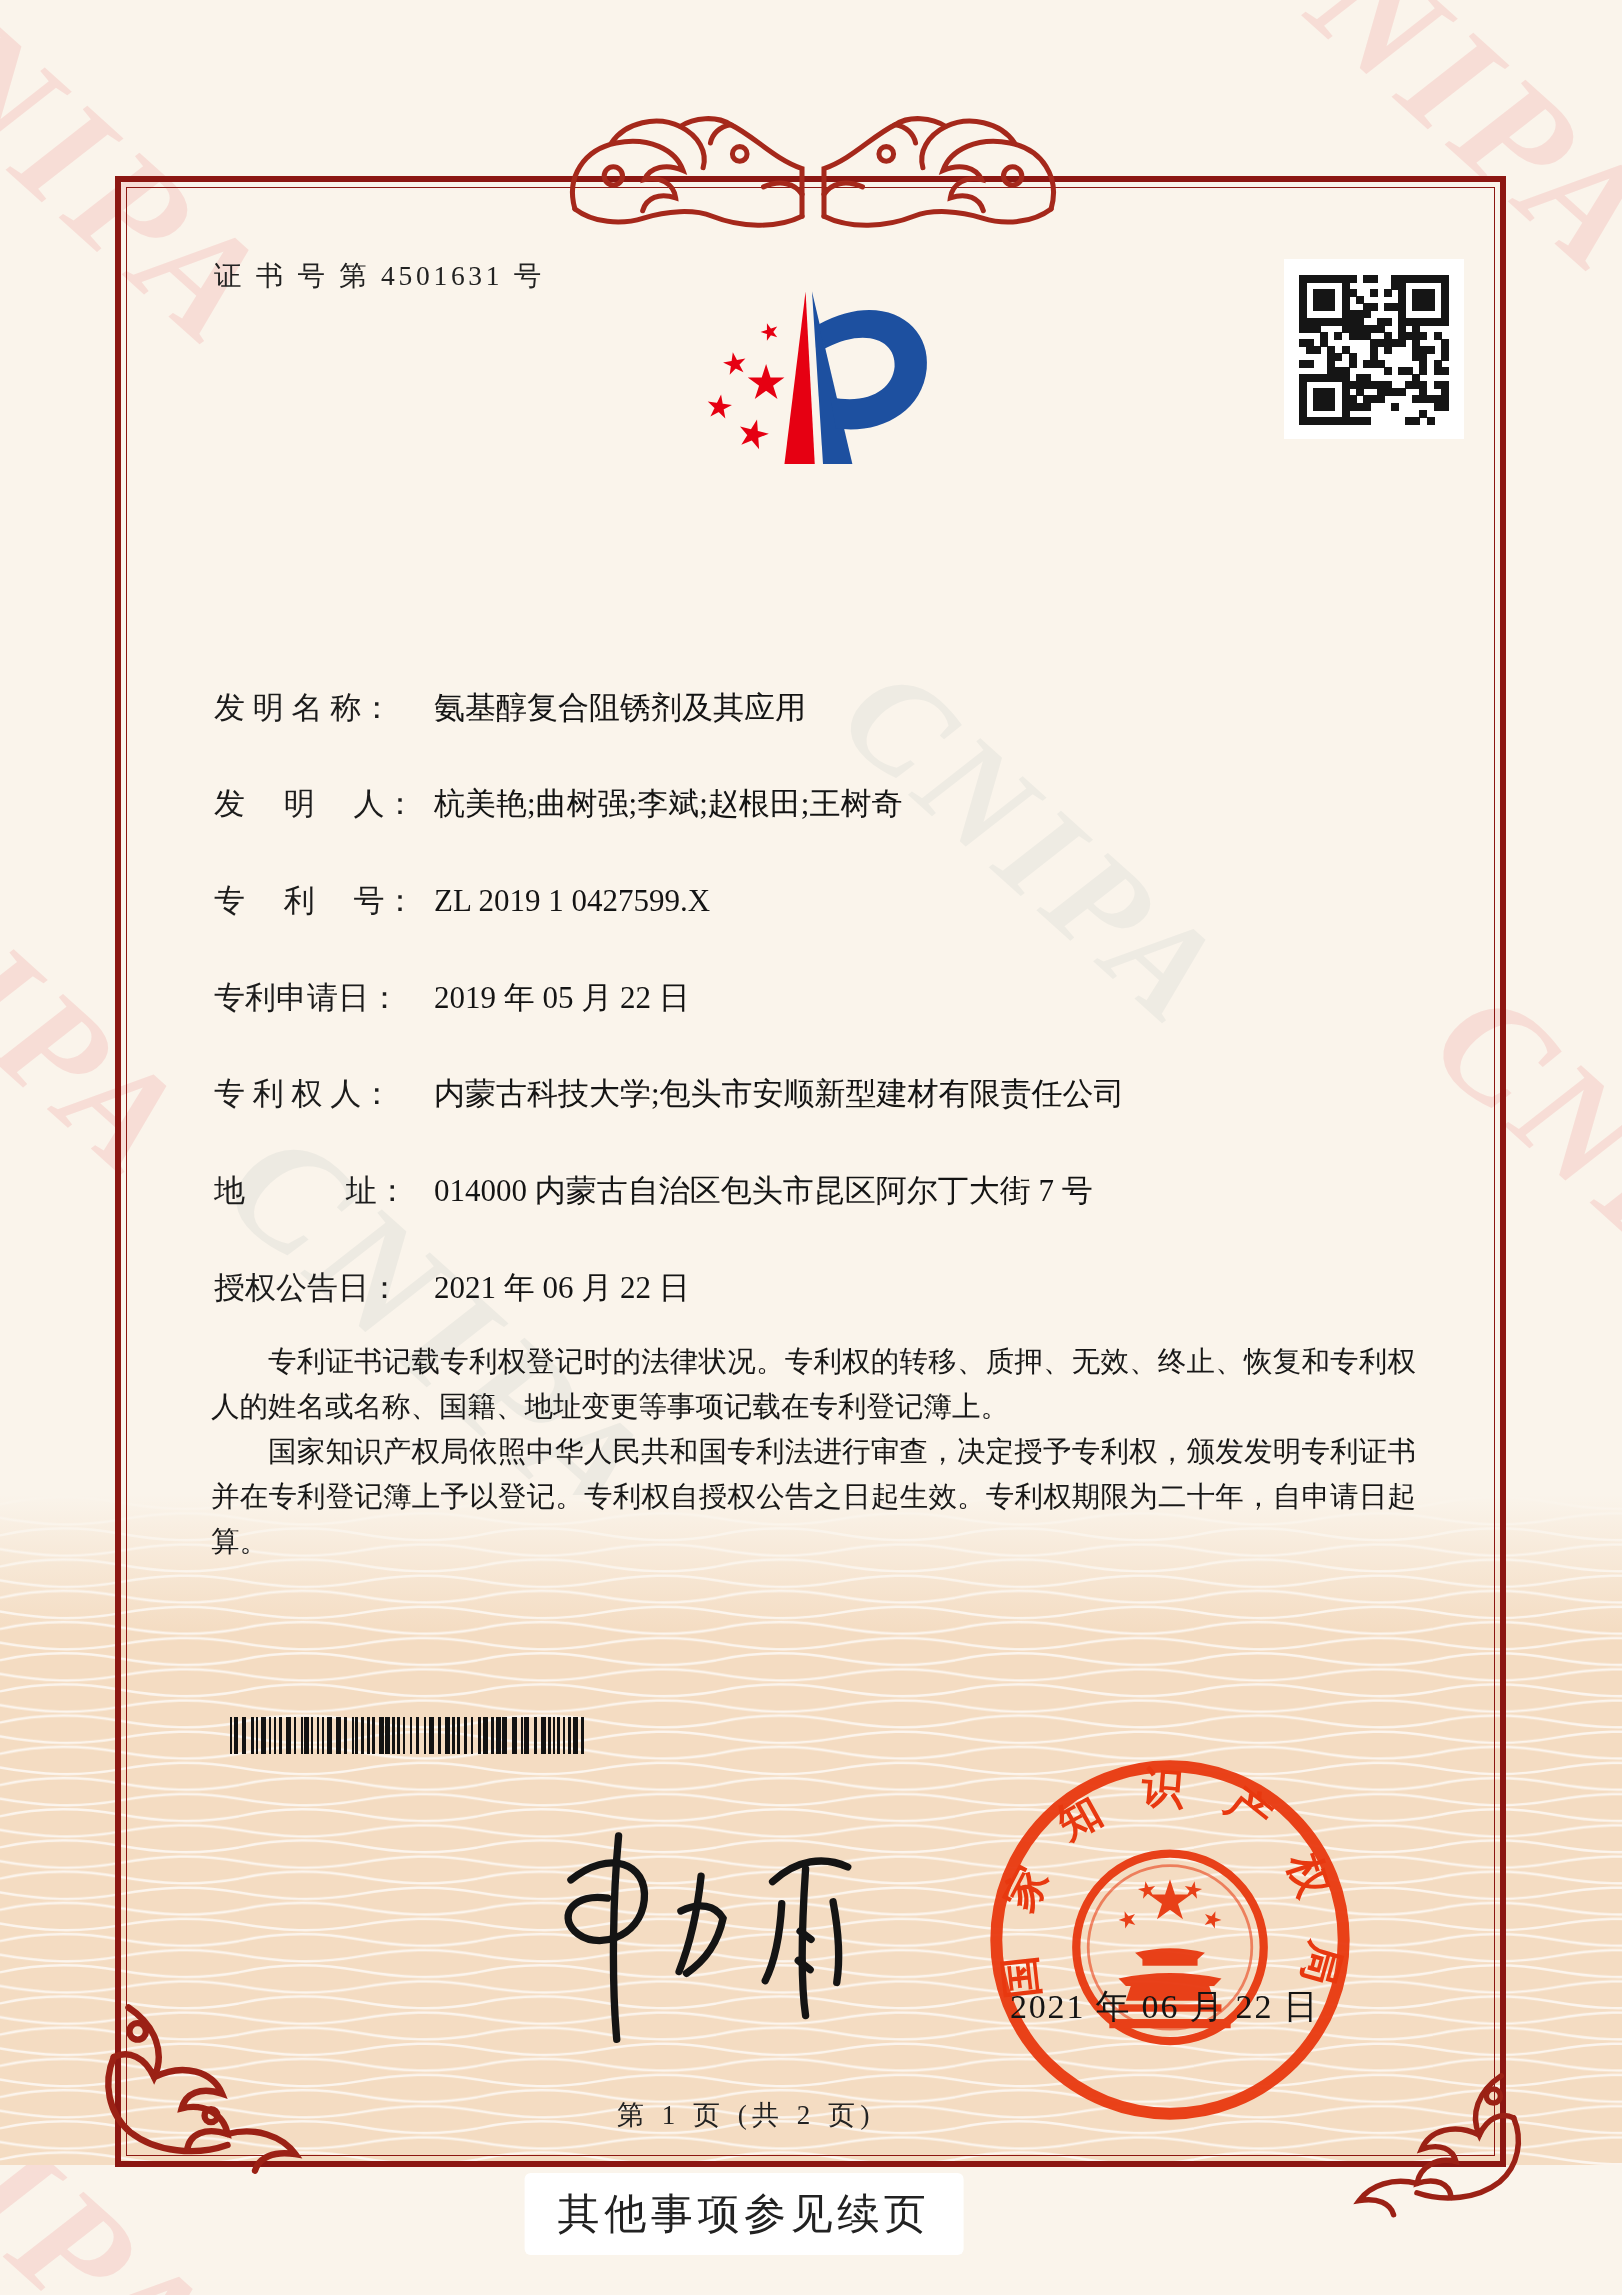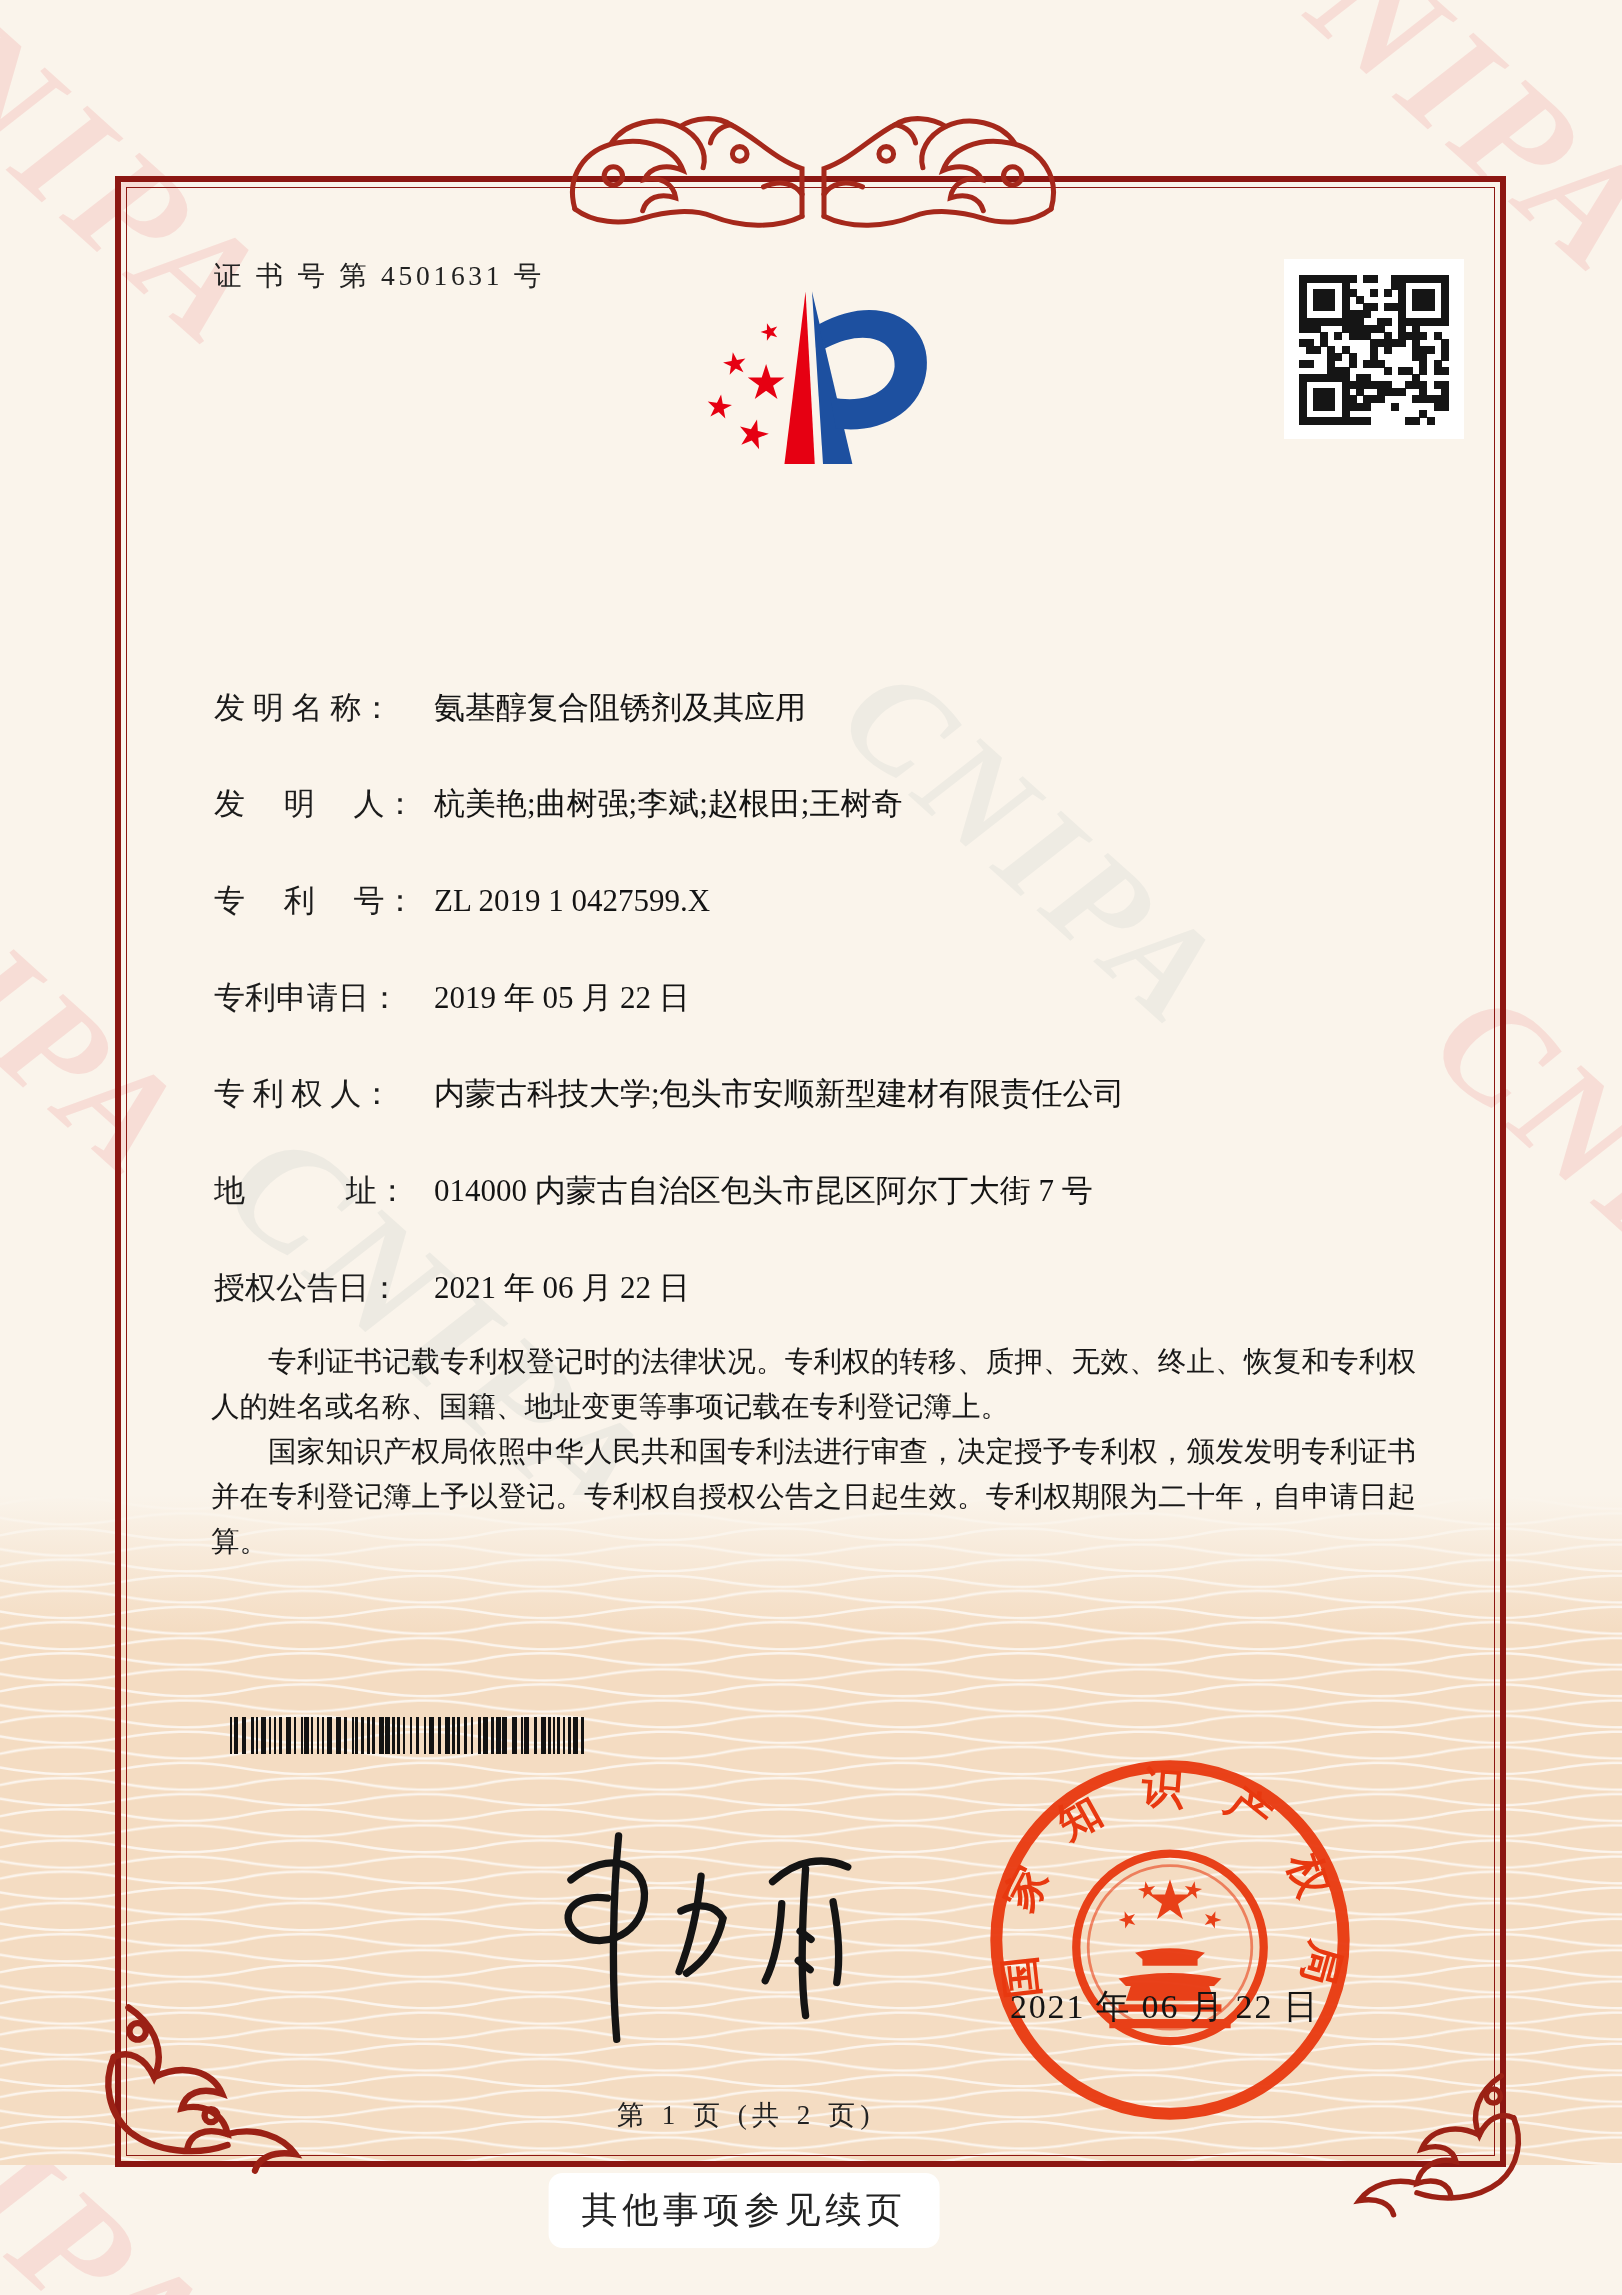--- a/index.html
+++ b/index.html
@@ -43,21 +43,21 @@
   .bodytext p{margin:0;text-indent:2em;}
   .barcode{left:230px;top:1717px;width:358px;height:37px;}
   .officer{left:234px;top:1864px;font-size:35px;
       font-family:"Liberation Sans","DejaVu Sans",sans-serif;color:#1a1a1a;}
   .officer div{margin-bottom:26px;}
   .sig{left:510px;top:1823px;width:395px;height:220px;}
   .seal{left:977px;top:1747px;width:386px;height:386px;z-index:5;}
   .seal-date{left:1010px;top:1984px;font-size:34px;letter-spacing:1.8px;color:#141414;z-index:6;}
   .pagenum{left:746px;top:2097px;transform:translateX(-50%);font-size:27px;letter-spacing:5.5px;color:#222;}
   .note-box{left:744px;top:2173px;transform:translateX(-50%);background:#ffffff;
-      padding:13px 33px;font-size:36px;letter-spacing:4.6px;color:#222;border-radius:14px;z-index:5;}
+      padding:13px 33px;font-size:42px;letter-spacing:4.6px;color:#222;border-radius:6px;z-index:5;}
 </style>
 </head>
 <body>
 
 <div class="page">
 
   <div class="wm wm-pink wm1">CNIPA</div>
   <div class="wm wm-pink wm2">CNIPA</div>
   <div class="wm wm-gray wm3">CNIPA</div>
   <div class="wm wm-pink wm4">CNIPA</div>

